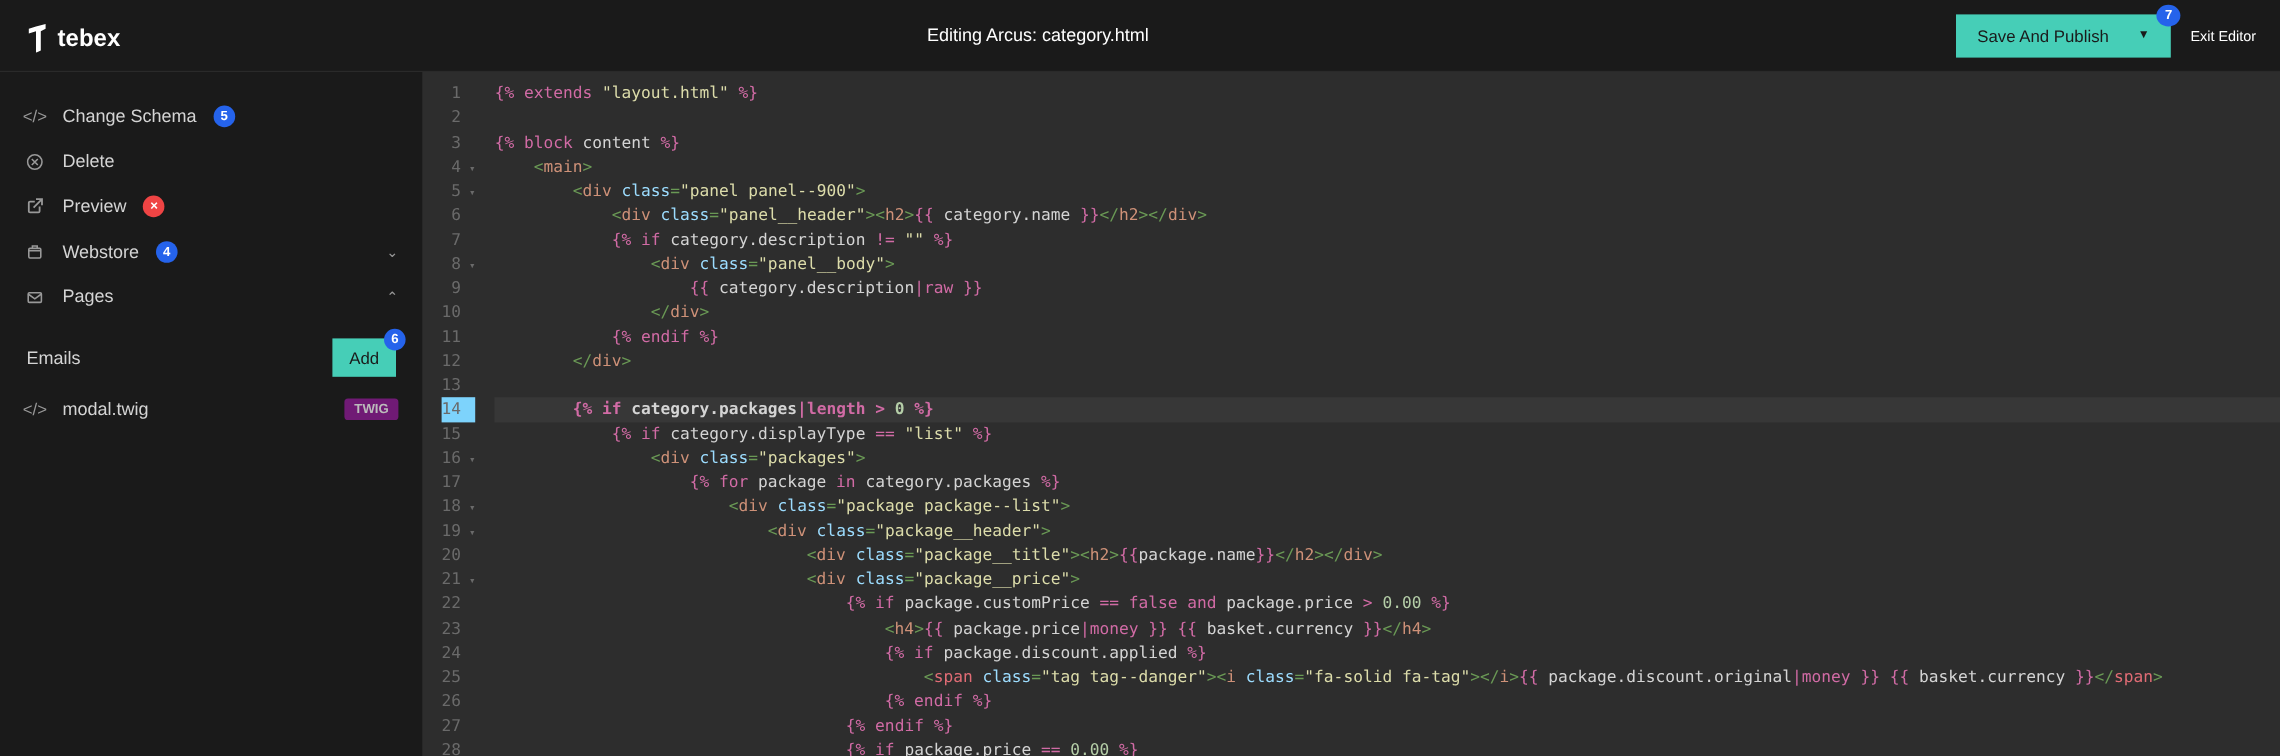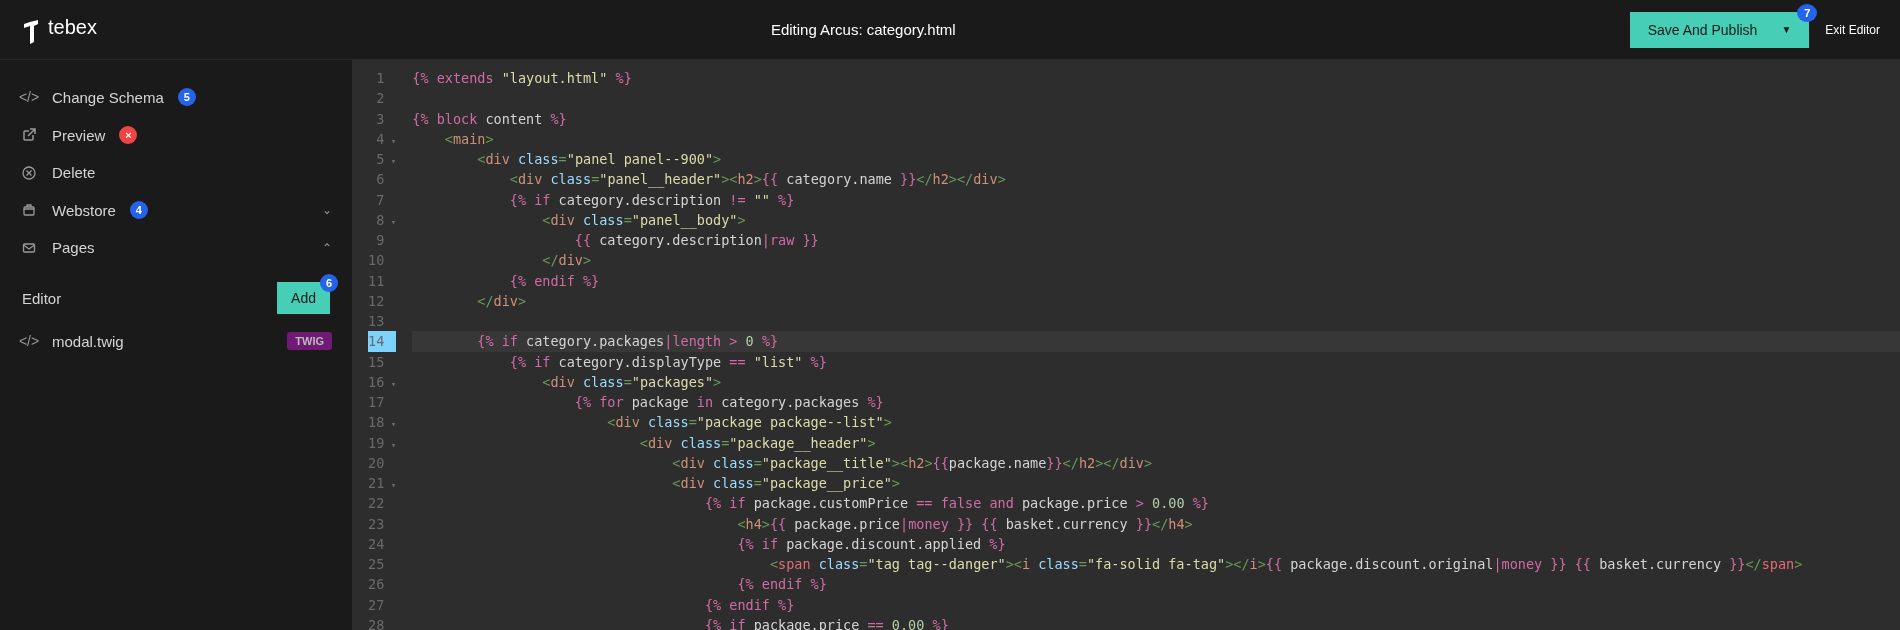--- a/index.html
+++ b/index.html
@@ -14,25 +14,25 @@
 .header {
   height: 60px;
   background: #1a1a1a;
   display: flex;
   align-items: center;
   padding: 0 20px;
   border-bottom: 1px solid #2a2a2a;
 }
 .logo {
   display: flex;
-  align-items: flex-start;
+  align-items: flex-end;
   gap: 8px;
   color: #fff;
   font-size: 20px;
-  font-weight: 400;
+  font-weight: 700;
 }
 .logo-icon {
   width: 20px;
   height: 28px;
   position: relative;
 }
 .header-title {
   flex: 1;
   text-align: center;
   color: #fff;
@@ -185,20 +185,21 @@
   flex: 1;
   padding: 8px 0 0 6px;
   white-space: pre;
   color: #d4d4d4;
 }
 .code-line {
   height: 1.5em;
 }
 .code-line.highlight {
   background: #373737;
+  font-weight: bold;
 }
 .gutter-line.highlight {
   background: #7dd3fc;
 }
 .tk-twig { color: #d16ba5; }
 .tk-kw { color: #d16ba5; }
 .tk-str { color: #dcdcaa; }
 .tk-tag { color: #6a9955; }
 .tk-attr { color: #9cdcfe; }
 .tk-h { color: #ce9178; }
@@ -235,36 +236,36 @@
   <div class="sidebar">
 
     <div class="sidebar-item">
       <span class="icon">&lt;/&gt;</span>
       <span>Change Schema</span>
       <span class="badge">5</span>
     </div>
 
     <div class="sidebar-item">
       <span class="icon">
+        <svg width="14" height="14" viewBox="0 0 14 14" fill="none" stroke="#999" stroke-width="1.3">
+            <circle cx="7" cy="7" r="6"></circle>
+            <path d="M4.5 4.5l5 5M9.5 4.5l-5 5"></path>
+          </svg>
+      </span>
+      <span>Delete</span>
+    </div>
+
+    <div class="sidebar-item">
+      <span class="icon">
         <svg width="14" height="14" viewBox="0 0 14 14" fill="none" stroke="#999" stroke-width="1.5">
             <path d="M11 7v4a1 1 0 0 1-1 1H3a1 1 0 0 1-1-1V4a1 1 0 0 1 1-1h4M8 1h5v5M6 8l7-7"></path>
           </svg>
       </span>
       <span>Preview</span>
       <span class="badge badge-red">×</span>
-    </div>
-
-    <div class="sidebar-item">
-      <span class="icon">
-        <svg width="14" height="14" viewBox="0 0 14 14" fill="none" stroke="#999" stroke-width="1.3">
-            <circle cx="7" cy="7" r="6"></circle>
-            <path d="M4.5 4.5l5 5M9.5 4.5l-5 5"></path>
-          </svg>
-      </span>
-      <span>Delete</span>
     </div>
 
 
     <div class="sidebar-item">
       <span class="icon">
         <svg width="14" height="14" viewBox="0 0 14 14" fill="none" stroke="#999" stroke-width="1.3">
             <rect x="2" y="4" width="10" height="8" rx="1"></rect>
             <path d="M2 6h10M5 4V2h4v2"></path>
           </svg>
       </span>
@@ -280,21 +281,21 @@
             <rect x="1.5" y="3" width="11" height="8" rx="1"></rect>
             <path d="M1.5 4l5.5 4 5.5-4"></path>
           </svg>
       </span>
       <span>Pages</span>
       <span class="spacer"></span>
       <span class="chevron-icon">⌃</span>
     </div>
 
     <div class="sidebar-section">
-      <span>Editor</span>
+      <span>Emails</span>
       <button class="btn-add">
         <span>Add</span>
         <span class="badge badge-add">6</span>
       </button>
     </div>
 
     <div class="sidebar-item">
       <span class="icon">&lt;/&gt;</span>
       <span>modal.twig</span>
       <span class="spacer"></span>

